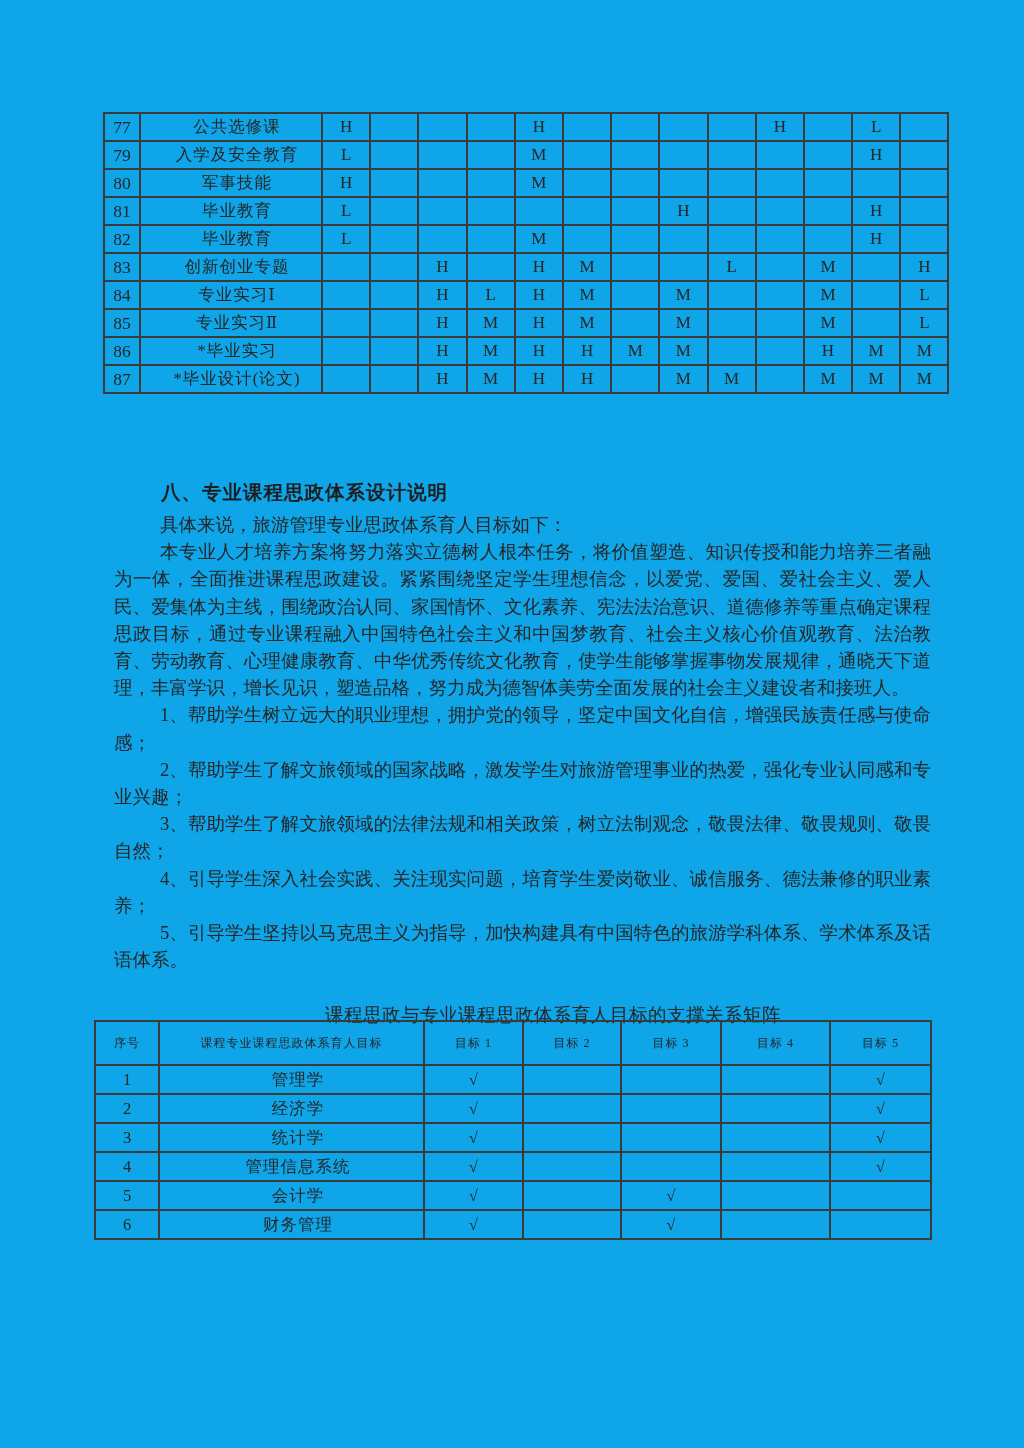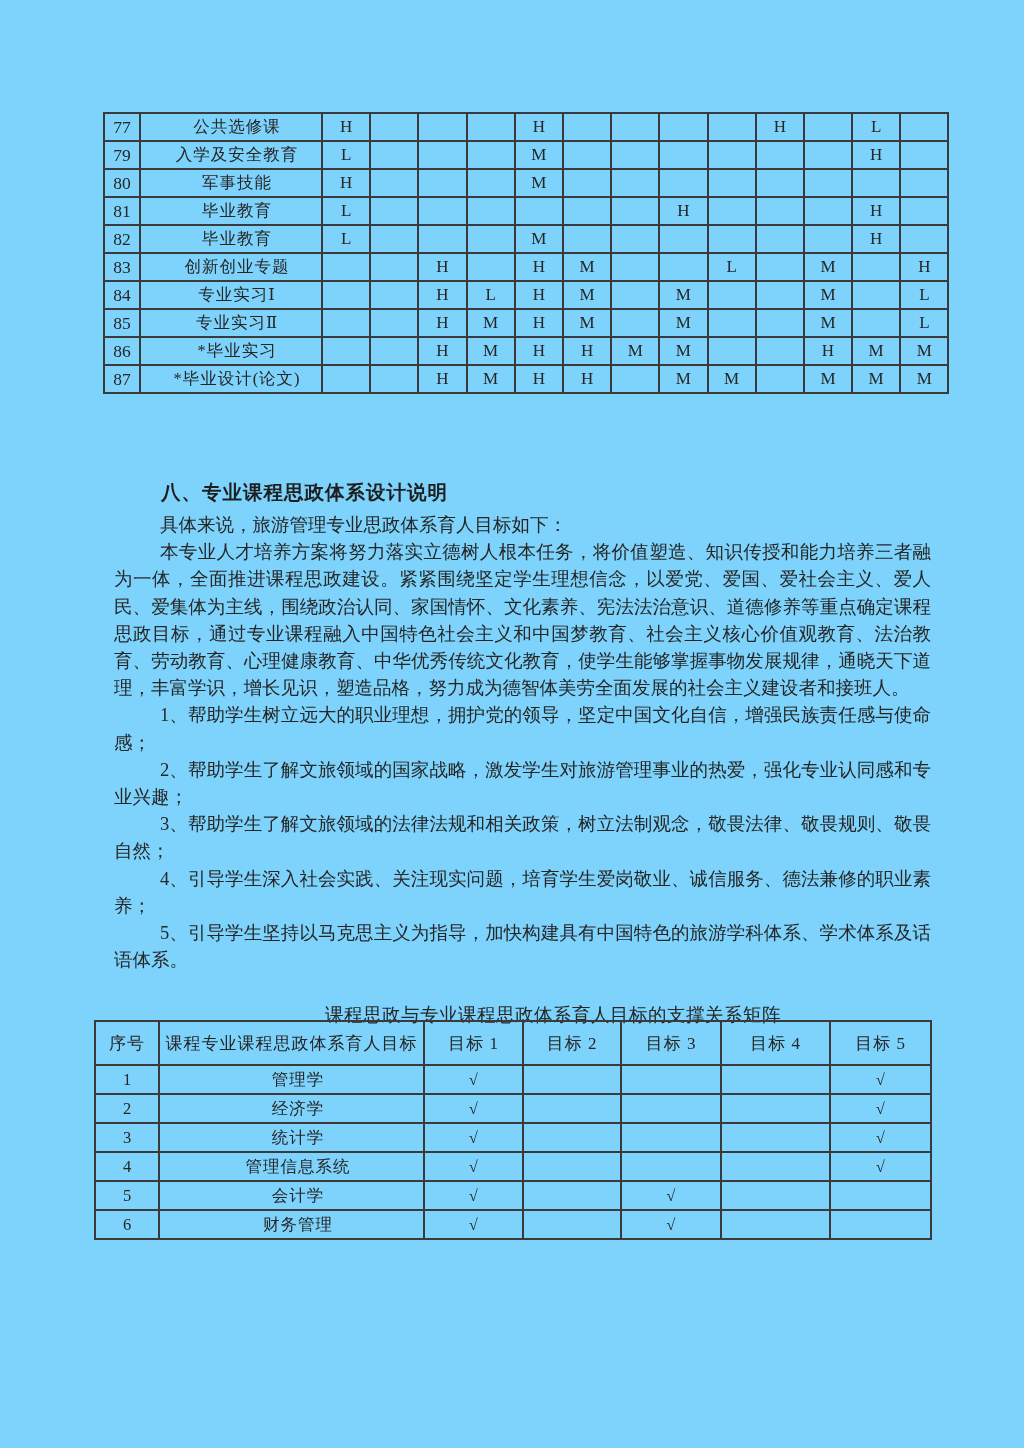--- a/index.html
+++ b/index.html
@@ -1,20 +1,20 @@
 <!DOCTYPE html>
 <html><head>
 <meta charset="utf-8">
 <style>
   html,body{margin:0;padding:0;background:#9a9a9a;}
   .page{
     position:relative;
     width:1024px;height:1448px;
     margin:0 auto;
-    background:#7dd3fc;
+    background:#0ea5e9;
     font-family:"Liberation Serif","DejaVu Serif",serif;
     color:#262626;
     overflow:hidden;
   }
   table{border-collapse:collapse;table-layout:fixed;}
   td,th{overflow:hidden;}
 
   
   .t1{position:absolute;left:103px;top:112px;width:845px;}
   .t1 td{
@@ -62,21 +62,21 @@
     white-space:nowrap;
   }
   .t2{position:absolute;left:94px;top:1020px;width:836px;}
   .t2 th,.t2 td{
     border:2px solid #3a3a3a;
     padding:0;
     font-weight:normal;
     text-align:center;
     white-space:nowrap;
   }
-  .t2 th{height:42px;font-size:17px;letter-spacing:1px;font-family:Liberation Serif, serif;}
+  .t2 th{height:42px;font-size:12px;letter-spacing:1px;font-family:Liberation Serif, serif;}
   .t2 td{height:27px;font-size:16.5px;}
   .t2 td.name{text-align:center;padding-left:13px;letter-spacing:1px;}
   .t2 td.chk{font-size:16px;}
 </style>
 </head>
 <body>
 
 <div class="page">
 
   <table class="t1">

